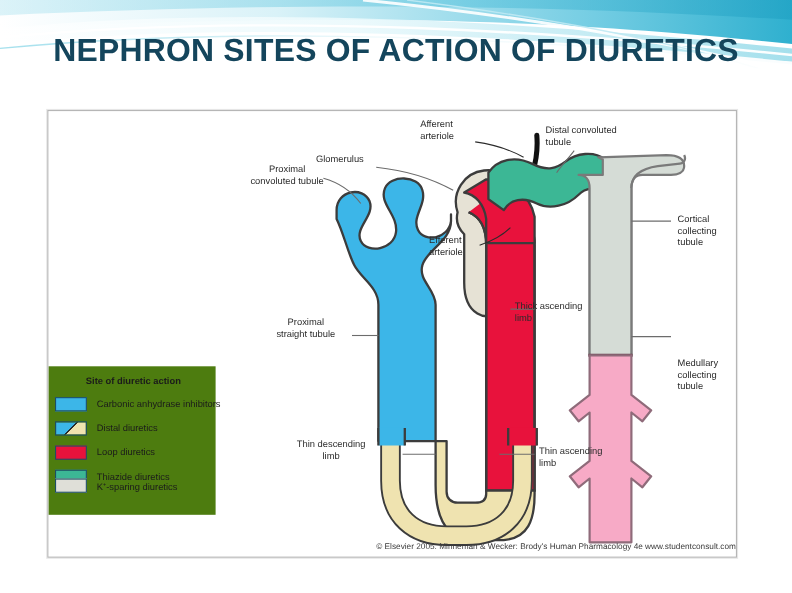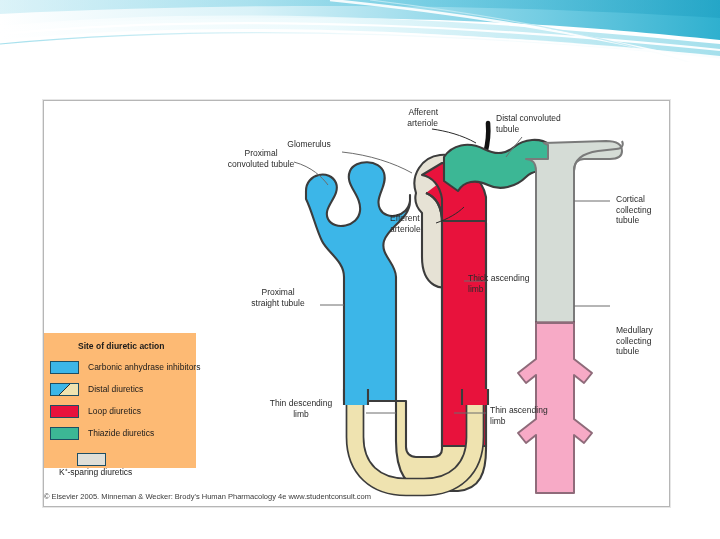--- a/index.html
+++ b/index.html
@@ -60,29 +60,29 @@
   .fig-label {
     position: absolute;
     font-family: "Liberation Sans", sans-serif;
     font-size: 8.5px;
     line-height: 10.5px;
     color: #2b2b2b;
     white-space: pre-line;
   }
   .fig-label.right { text-align: center; }
   .fig-label.left  { text-align: left; }
-  .fig-label.center{ text-align: right; }
+  .fig-label.center{ text-align: left; }
 
   
   #legend {
     position: absolute;
     left: 0px;  top: 232px;
     width: 152px;
     height: 135px;
-    background: #fdba74;
+    background: #4d7c0f;
   }
   #legend-title {
     position: absolute;
     left: 34px; top: 8px;
     font-size: 8.5px;
     font-weight: bold;
     color: #1b1b1b;
     font-family: "Liberation Sans", sans-serif;
   }
   .legend-row {
@@ -105,21 +105,21 @@
     color: #1b1b1b;
     font-family: "Liberation Sans", sans-serif;
     white-space: nowrap;
   }
 
   
   #credit-line {
     position: absolute;
     left: 0; bottom: 5px;
     width: 625px;
-    text-align: left;
+    text-align: right;
     font-size: 7.5px;
     color: #3a3a3a;
     font-family: "Liberation Sans", sans-serif;
   }
 </style>
 </head>
 <body>
 
 <div id="header-banner">
   <svg width="720" height="92" viewBox="0 0 720 92" xmlns="http://www.w3.org/2000/svg">
@@ -154,20 +154,21 @@
 
     <path d="M0,34 C250,10 520,30 720,50" stroke="#ffffff" stroke-width="2.2" fill="none" opacity="0.95"></path>
     <path d="M0,44 C250,20 520,38 720,58" stroke="#8ed8e8" stroke-width="1.2" fill="none" opacity="0.8"></path>
     <path d="M330,0 C470,14 600,36 720,66" stroke="#ffffff" stroke-width="2.6" fill="none" opacity="0.9"></path>
     <path d="M370,0 C500,16 620,38 720,72" stroke="#bfe9f3" stroke-width="1.2" fill="none" opacity="0.9"></path>
 
     <path d="M0,40 C250,18 520,36 720,56 L720,92 L0,92 Z" fill="url(#gD)"></path>
     <rect x="0" y="62" width="720" height="30" fill="#ffffff" opacity="0.82"></rect>
   </svg>
 
+  <div id="page-title">NEPHRON SITES OF ACTION OF DIURETICS</div>
 </div>
 
 <div id="figure-frame">
 
   <svg id="figure-canvas" viewBox="0 0 625 405" xmlns="http://www.w3.org/2000/svg">
     <defs>
       <linearGradient id="osmotic" x1="0" y1="0" x2="1" y2="1">
         <stop offset="0" stop-color="#3cb6e8"></stop>
         <stop offset="0.5" stop-color="#3cb6e8"></stop>
         <stop offset="0.5" stop-color="#efe3b0"></stop>
@@ -390,20 +391,20 @@
     <div class="legend-row" style="top:70px;">
       <span class="legend-swatch" style="background:#e8123c;"></span>
       <span class="legend-text">Loop diuretics</span>
     </div>
 
     <div class="legend-row" style="top:92px;">
       <span class="legend-swatch" style="background:#3cb795;"></span>
       <span class="legend-text">Thiazide diuretics</span>
     </div>
 
-    <div class="legend-row" style="top:120px;flex-direction:column;">
+    <div class="legend-row" style="top:100px;">
       <span class="legend-swatch" style="background:#dfdfd8;"></span>
       <span class="legend-text">K⁺-sparing diuretics</span>
     </div>
   </div>
 
   <div id="credit-line">© Elsevier 2005. Minneman &amp; Wecker: Brody's Human Pharmacology 4e www.studentconsult.com</div>
 </div>
 
 </body></html>

